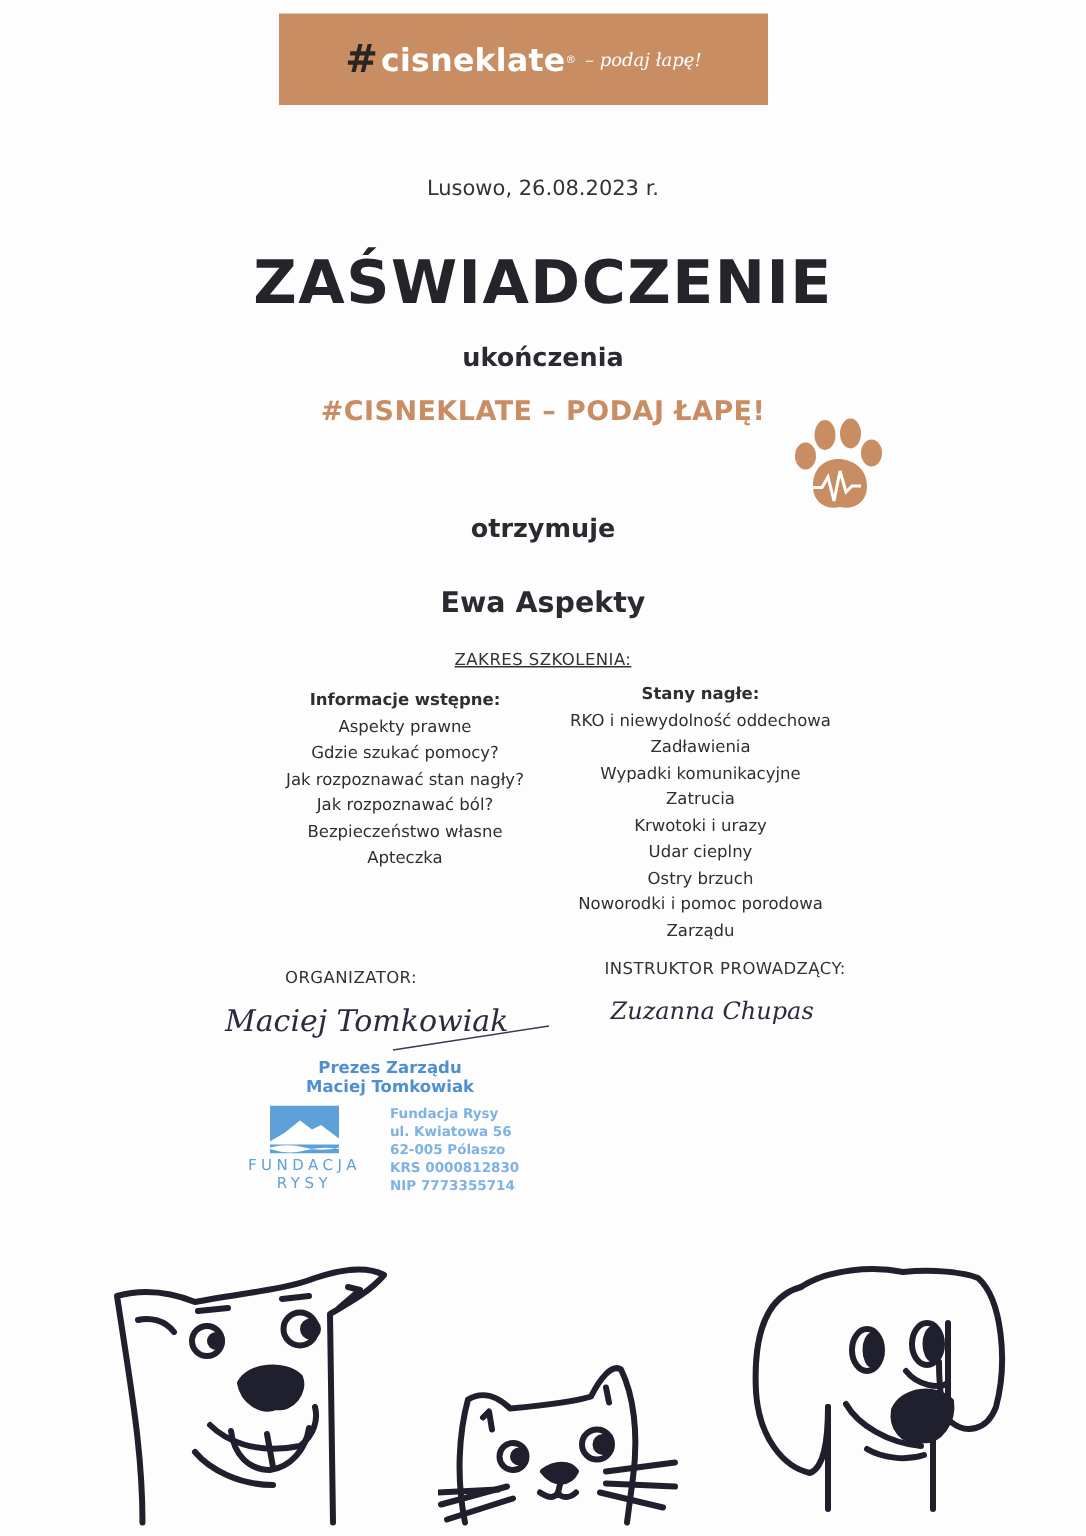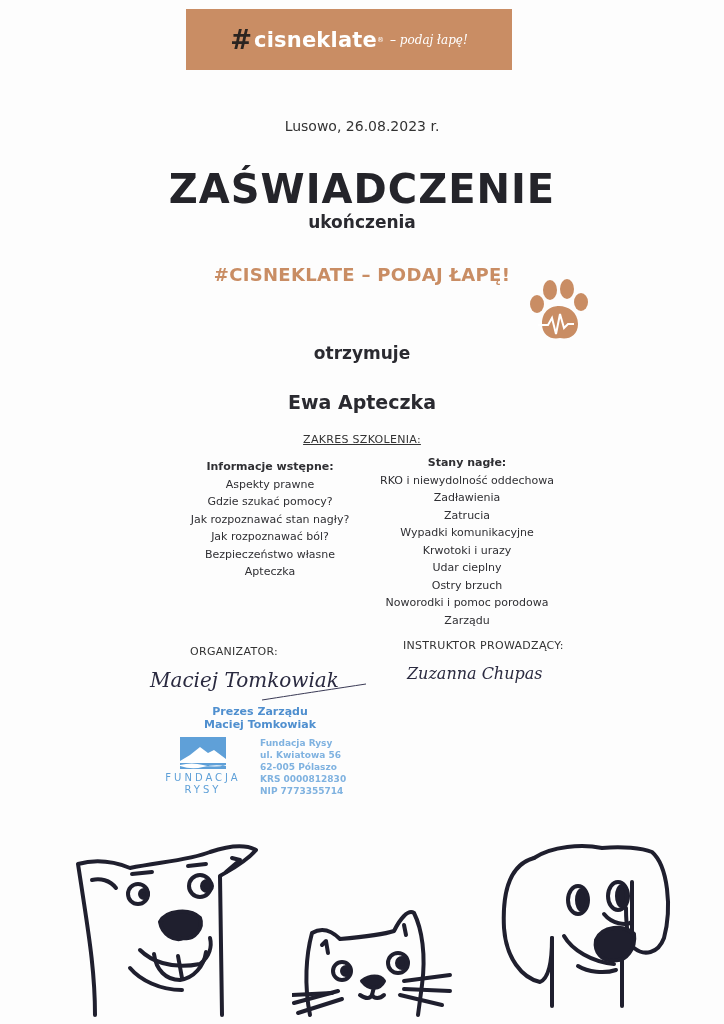--- a/index.html
+++ b/index.html
@@ -11,21 +11,21 @@
     position: absolute; left: 186px; top: 9px; width: 326px; height: 61px;
     background: #c98d64; display: flex; align-items: center; justify-content: center;
   }
   .banner .hash { color: #2b2420; font-weight: bold; font-size: 26px; margin-right: 2px; }
   .banner .brand { color: #ffffff; font-weight: bold; font-size: 21px; letter-spacing: 0.2px; }
   .banner .reg { color: #ffffff; font-size: 7px; vertical-align: super; margin-right: 6px; }
   .banner .tag { color: #ffffff; font-family: "DejaVu Serif", serif; font-style: italic; font-size: 12px; }
   .center { position: absolute; left: 0; width: 724px; text-align: center; }
   .date { top: 118px; font-size: 14px; color: #333; }
   .title { top: 166px; font-size: 40px; font-weight: bold; letter-spacing: 1px; color: #24242a; }
-  .sub { top: 212px; font-size: 17px; font-weight: bold; color: #2a2a30; }
+  .sub { top: 229px; font-size: 17px; font-weight: bold; color: #2a2a30; }
   .course { top: 261px; font-size: 18px; font-weight: bold; color: #c98d64; line-height: 27px; letter-spacing: 0.3px; }
   .receives { top: 343px; font-size: 17px; font-weight: bold; }
   .name { top: 391px; font-size: 19px; font-weight: bold; }
   .scope { top: 433px; font-size: 11px; letter-spacing: 0.3px; color: #333; text-decoration: underline; }
   .col { position: absolute; text-align: center; font-size: 11px; line-height: 17.5px; color: #2f2f33; }
   .col .head { font-weight: bold; }
   .col-left { left: 170px; top: 458px; width: 200px; }
   .col-right { left: 362px; top: 454px; width: 210px; }
   .org-label { position: absolute; left: 190px; top: 645px; font-size: 11px; letter-spacing: 0.3px; color: #333; }
   .ins-label { position: absolute; left: 403px; top: 639px; font-size: 11px; letter-spacing: 0.3px; color: #333; }
@@ -57,39 +57,39 @@
 <svg class="abs" style="left:528px;top:278px" width="62" height="64" viewBox="0 0 62 64">
   <ellipse cx="9" cy="26" rx="7" ry="9" fill="#c98d64"></ellipse>
   <ellipse cx="22" cy="12" rx="7" ry="10" fill="#c98d64"></ellipse>
   <ellipse cx="39" cy="11" rx="7" ry="10" fill="#c98d64"></ellipse>
   <ellipse cx="53" cy="24" rx="7" ry="9" fill="#c98d64"></ellipse>
   <path d="M14 46 C14 32 24 28 31 28 C40 28 50 34 50 46 C50 58 40 62 32 60 C24 62 14 58 14 46 Z" fill="#c98d64"></path>
   <polyline points="10,47 20,47 24,40 28,56 32,36 36,50 40,46 46,46" fill="none" stroke="#fff" stroke-width="2"></polyline>
 </svg>
 
 <div class="center receives">otrzymuje</div>
-<div class="center name">Ewa Apteczka</div>
+<div class="center name">Ewa Aspekty</div>
 <div class="center scope">ZAKRES SZKOLENIA:</div>
 
 <div class="col col-left">
   <div class="head">Informacje wstępne:</div>
   <div>Aspekty prawne</div>
   <div>Gdzie szukać pomocy?</div>
   <div>Jak rozpoznawać stan nagły?</div>
   <div>Jak rozpoznawać ból?</div>
   <div>Bezpieczeństwo własne</div>
   <div>Apteczka</div>
 </div>
 
 <div class="col col-right">
   <div class="head">Stany nagłe:</div>
   <div>RKO i niewydolność oddechowa</div>
   <div>Zadławienia</div>
+  <div>Wypadki komunikacyjne</div>
   <div>Zatrucia</div>
-  <div>Wypadki komunikacyjne</div>
   <div>Krwotoki i urazy</div>
   <div>Udar cieplny</div>
   <div>Ostry brzuch</div>
   <div>Noworodki i pomoc porodowa</div>
   <div>Zarządu</div>
 </div>
 
 <div class="org-label">ORGANIZATOR:</div>
 <div class="sig" style="left:150px;top:668px;font-size:20px;">Maciej Tomkowiak</div>
 <svg class="abs" style="left:260px;top:680px" width="110" height="24">

